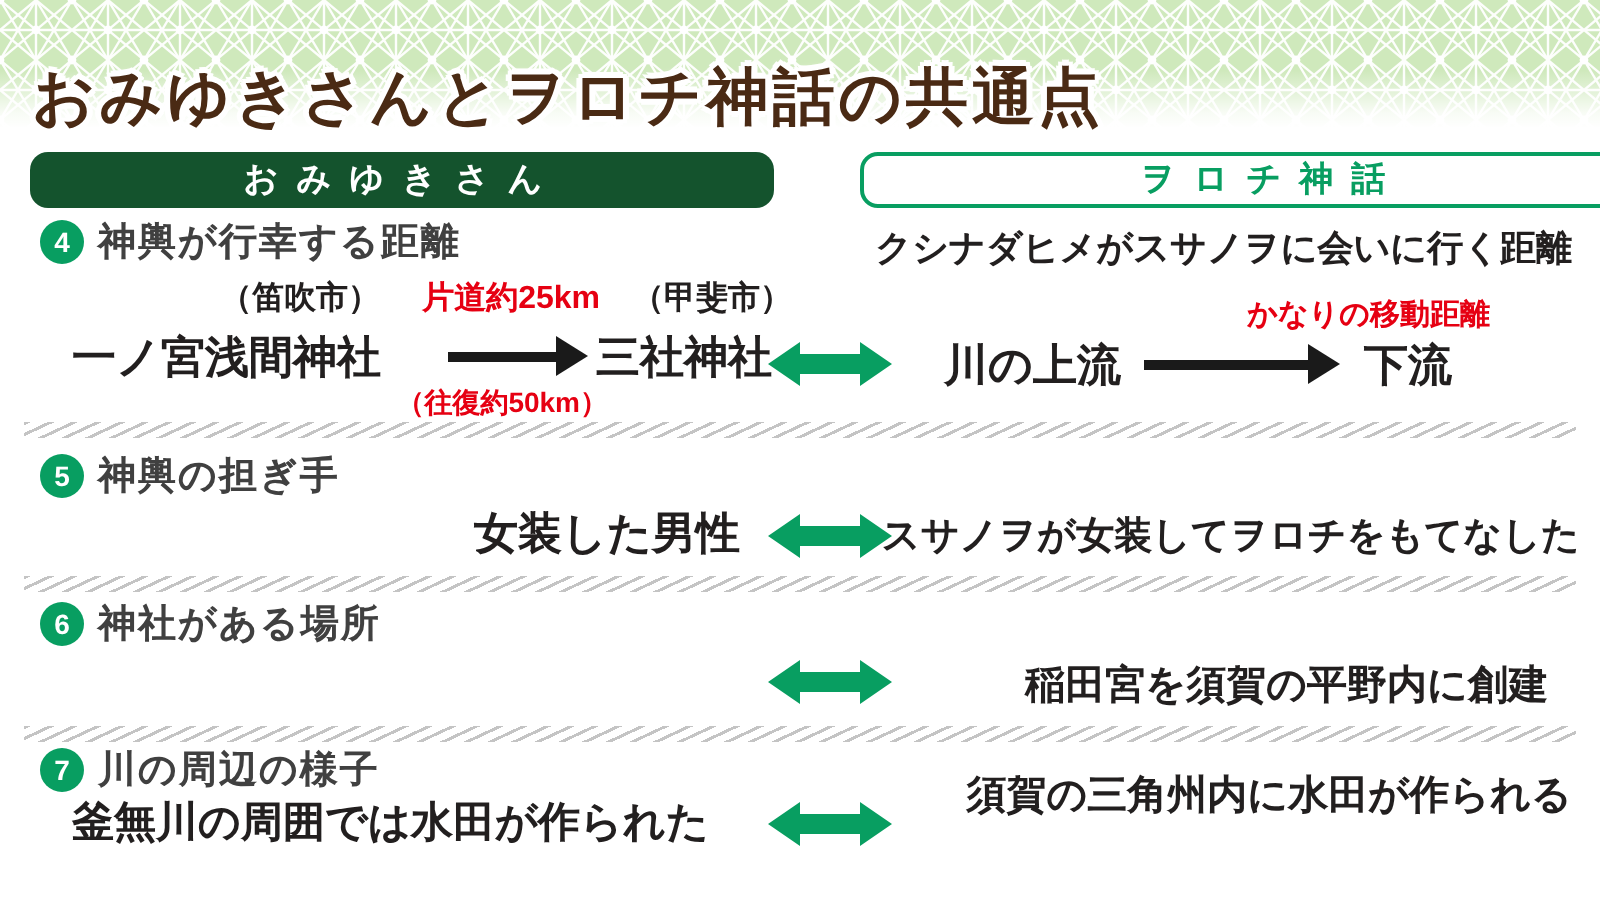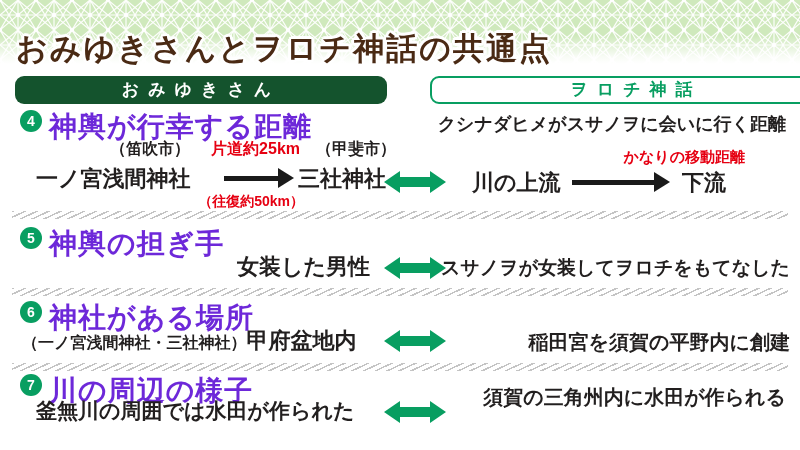--- a/index.html
+++ b/index.html
@@ -20,21 +20,21 @@
       -3px 0 0 #fff,3px 0 0 #fff,0 -3px 0 #fff,0 3px 0 #fff,0 0 5px #fff,0 0 2px #fff;
   }
   
   .pill{position:absolute;top:76px;height:28px;line-height:28px;text-align:center;
     font-size:17px;font-weight:bold;letter-spacing:9px;border-radius:9px;box-sizing:border-box;}
   .pill-left{left:15px;width:372px;background:#14532d;color:#fff;}
   .pill-right{left:430px;width:398px;background:#fff;border:2.5px solid #089e61;color:#089e61;line-height:23px;padding-left:14px;}
   
   .badge{position:absolute;width:22px;height:22px;border-radius:50%;background:#089e61;
     color:#fff;font-size:14px;font-weight:bold;text-align:center;line-height:22px;}
-  .sec-heading{position:absolute;font-size:28px;font-weight:bold;color:#6d28d9;letter-spacing:1px;white-space:nowrap;}
+  .sec-heading{position:absolute;font-size:19px;font-weight:bold;color:#404040;letter-spacing:1px;white-space:nowrap;}
   
   .t-black{position:absolute;color:#221f1f;font-weight:bold;white-space:nowrap;}
   .t-red{position:absolute;color:#e60012;font-weight:bold;white-space:nowrap;}
   .center{text-align:right;}
   .big{font-size:22px;}
   .mid{font-size:20px;}
   .sub{font-size:16px;}
   
   .bk-arrow{position:absolute;display:flex;align-items:center;height:22px;}
   .bk-arrow .shaft{height:5px;background:#1a1a1a;flex:1;}
@@ -114,27 +114,24 @@
   <div class="t-black big center" style="left:80px;top:252px;width:290px;">女装した男性</div>
   <svg class="eq-arrow" style="left:384px;top:254px;" viewBox="0 0 62 28">
     <polygon points="0,14 16,3 16,9 46,9 46,3 62,14 46,25 46,19 16,19 16,25" fill="#089e61"></polygon>
   </svg>
   <div class="t-black center" style="left:430px;top:255px;width:360px;font-size:19px;">スサノヲが女装してヲロチをもてなした</div>
 
   <div class="divider" style="top:288px;"></div>
 
   <div class="badge" style="left:20px;top:301px;">6</div>
   <div class="sec-heading" style="left:49px;top:299px;text-align:center;">神社がある場所</div>
-  <div class="t-black" style="left:22px;top:326px;font-size:16px;">
-    <span>（一ノ宮浅間神社・三社神社）</span><span class="big">甲府盆地内</span>
-  </div>
   <svg class="eq-arrow" style="left:384px;top:327px;" viewBox="0 0 62 28">
     <polygon points="0,14 16,3 16,9 46,9 46,3 62,14 46,25 46,19 16,19 16,25" fill="#089e61"></polygon>
   </svg>
-  <div class="t-black mid center" style="left:430px;top:329px;width:360px;font-family:Liberation Serif, serif;">稲田宮を須賀の平野内に創建</div>
+  <div class="t-black mid center" style="left:414px;top:329px;width:360px;font-family:Liberation Serif, serif;">稲田宮を須賀の平野内に創建</div>
 
   <div class="divider" style="top:363px;"></div>
 
   <div class="badge" style="left:20px;top:374px;">7</div>
   <div class="sec-heading" style="left:49px;top:372px;">川の周辺の様子</div>
   <div class="t-black" style="left:36px;top:397px;font-size:21px;">釜無川の周囲では水田が作られた</div>
   <svg class="eq-arrow" style="left:384px;top:398px;" viewBox="0 0 62 28">
     <polygon points="0,14 16,3 16,9 46,9 46,3 62,14 46,25 46,19 16,19 16,25" fill="#089e61"></polygon>
   </svg>
   <div class="t-black mid center" style="left:430px;top:384px;width:356px;">須賀の三角州内に水田が作られる</div>

